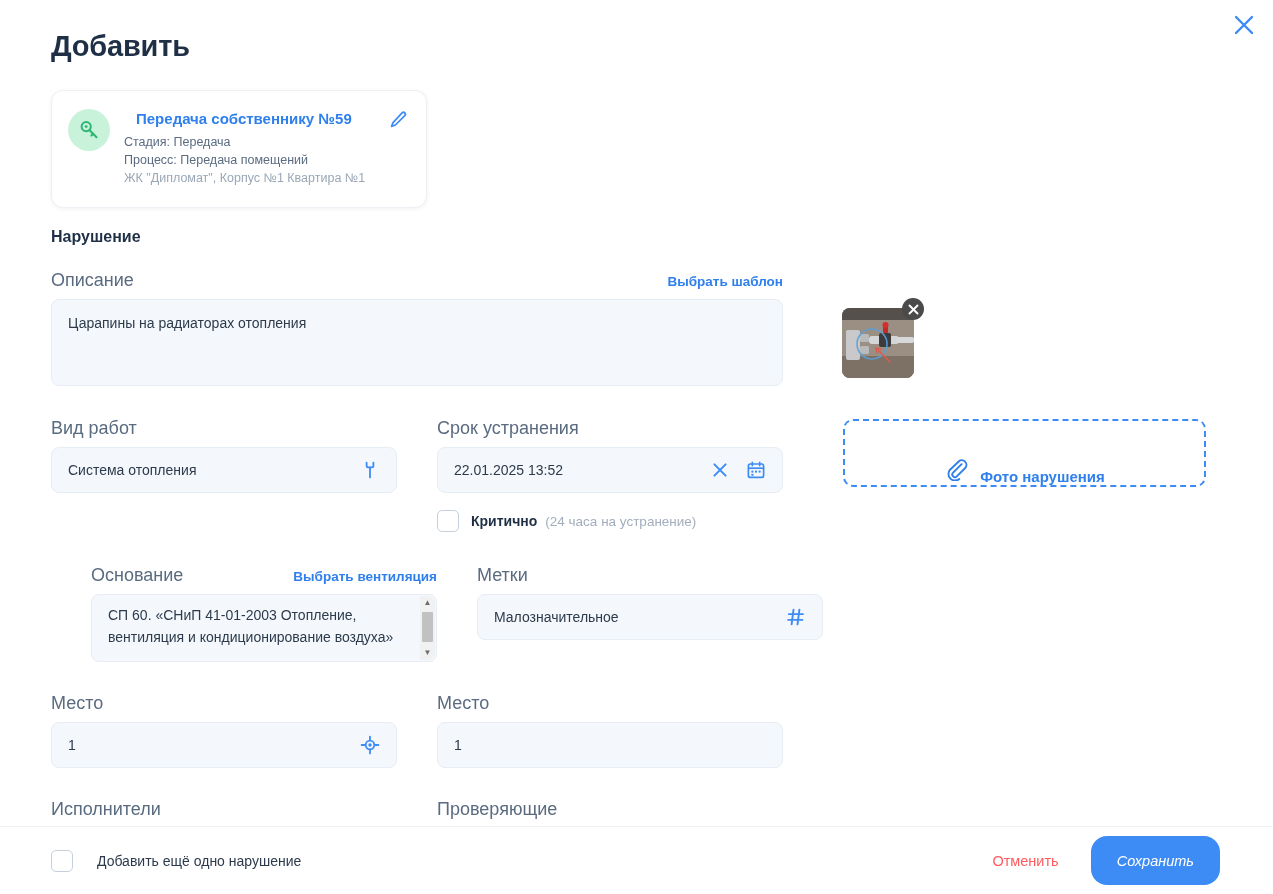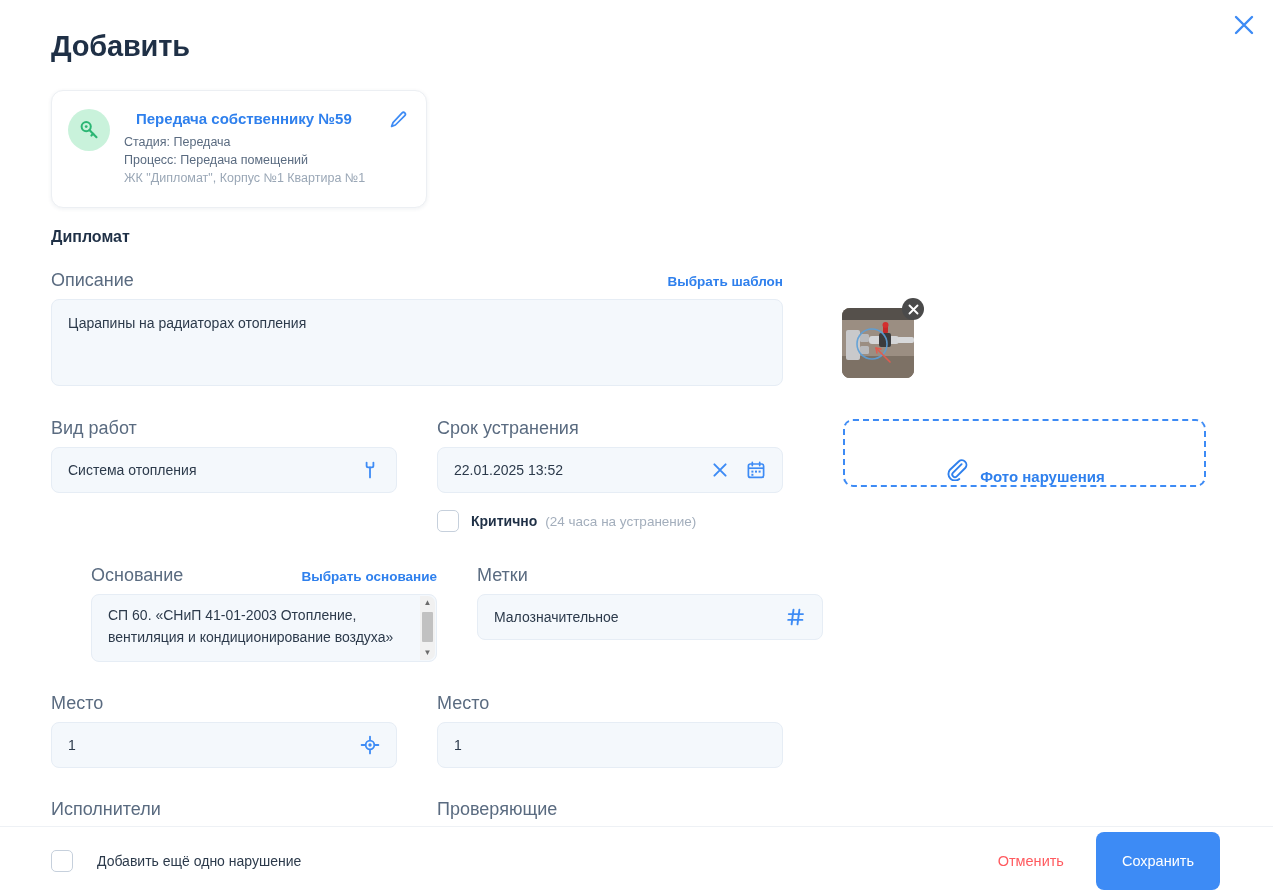--- a/index.html
+++ b/index.html
@@ -293,25 +293,26 @@
     cursor: pointer;
     padding: 10px 18px;
     font-family: inherit;
   }
   .btn-save {
     margin-left: 14px;
     background: #3d8bf5;
     color: #ffffff;
     font-size: 14.5px;
     border: none;
-    border-radius: 8px;
+    border-radius: 16px;
     padding: 0 26px;
-    height: 58px;
+    height: 49px;
     cursor: pointer;
     font-family: inherit;
+    font-style: italic;
   }
 </style>
 </head>
 <body>
 
 <div class="modal">
 
   <button class="close-btn" aria-label="Закрыть">
     <svg width="22" height="22" viewBox="0 0 22 22" fill="none">
       <path d="M3 3 L19 19 M19 3 L3 19" stroke="#3d8bf5" stroke-width="2.4" stroke-linecap="round"></path>
@@ -335,21 +336,21 @@
       <div class="entity-line">Процесс: Передача помещений</div>
       <div class="entity-line muted">ЖК "Дипломат", Корпус №1 Квартира №1</div>
     </div>
     <div class="entity-edit">
       <svg width="20" height="20" viewBox="0 0 20 20" fill="none">
         <path d="M14.1 2.9a1.9 1.9 0 0 1 2.7 2.7L7.4 15 3.6 16.4 5 12.6 14.1 2.9z" stroke="#3d8bf5" stroke-width="1.7" stroke-linejoin="round"></path>
       </svg>
     </div>
   </div>
 
-  <div class="section-heading">Дипломат</div>
+  <div class="section-heading">Нарушение</div>
 
   <div class="desc-wrap">
     <div class="label-row">
       <span class="field-label">Описание</span>
       <span class="link-action">Выбрать шаблон</span>
     </div>
     <div class="desc-box">Царапины на радиаторах отопления</div>
   </div>
 
   <div class="col-left row-work">
@@ -390,21 +391,21 @@
 
   <div class="critical-row">
     <span class="cbx"></span>
     <span class="critical-strong">Критично</span>
     <span class="critical-note">(24 часа на устранение)</span>
   </div>
 
   <div class="col-left row-base">
     <div class="label-row">
       <span class="field-label">Основание</span>
-      <span class="link-action">Выбрать основание</span>
+      <span class="link-action">Выбрать вентиляция</span>
     </div>
     <div class="basis-box">
       <div class="basis-text">СП 60. «СНиП 41-01-2003 Отопление, вентиляция и кондиционирование воздуха»</div>
       <div class="scrollbar">
         <span class="sb-arrow">▲</span>
         <span class="sb-thumb"></span>
         <span class="sb-arrow">▼</span>
       </div>
     </div>
   </div>

